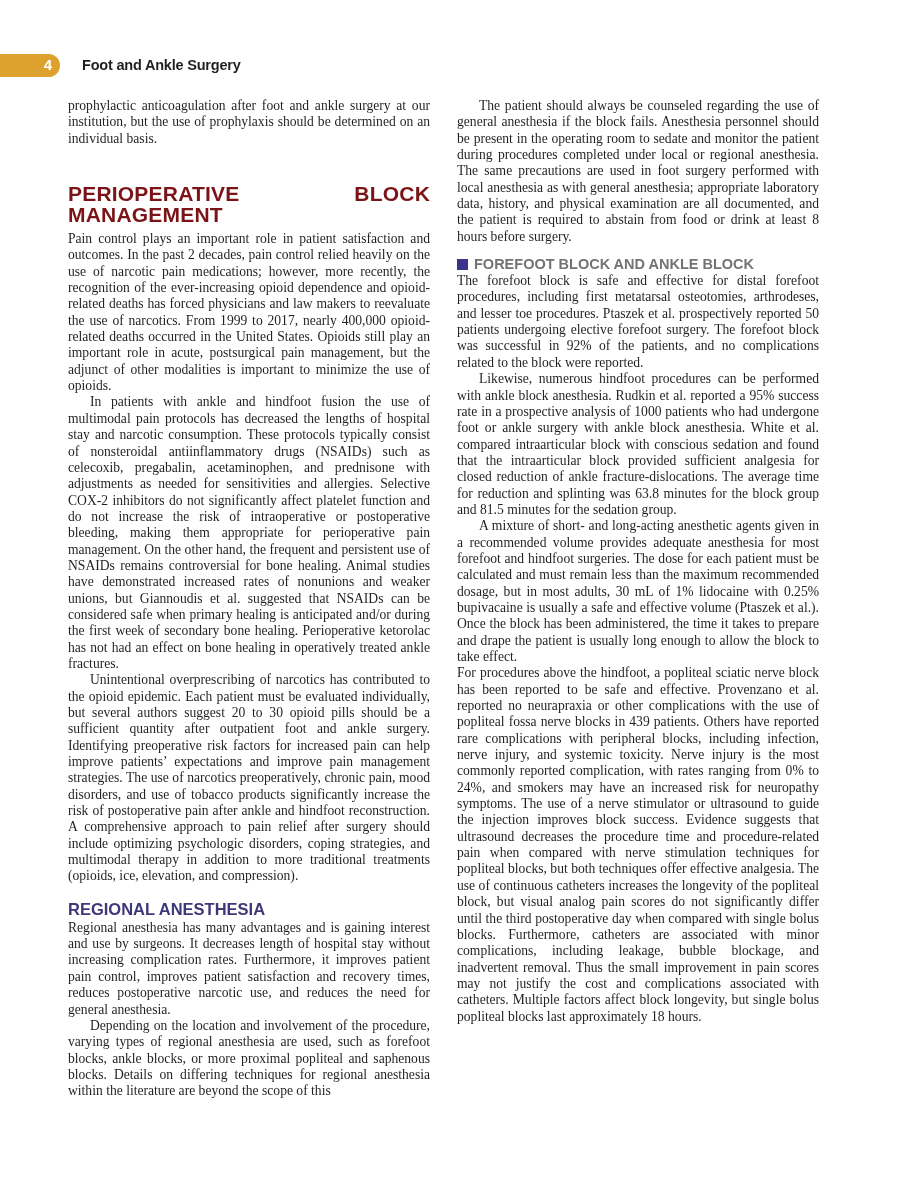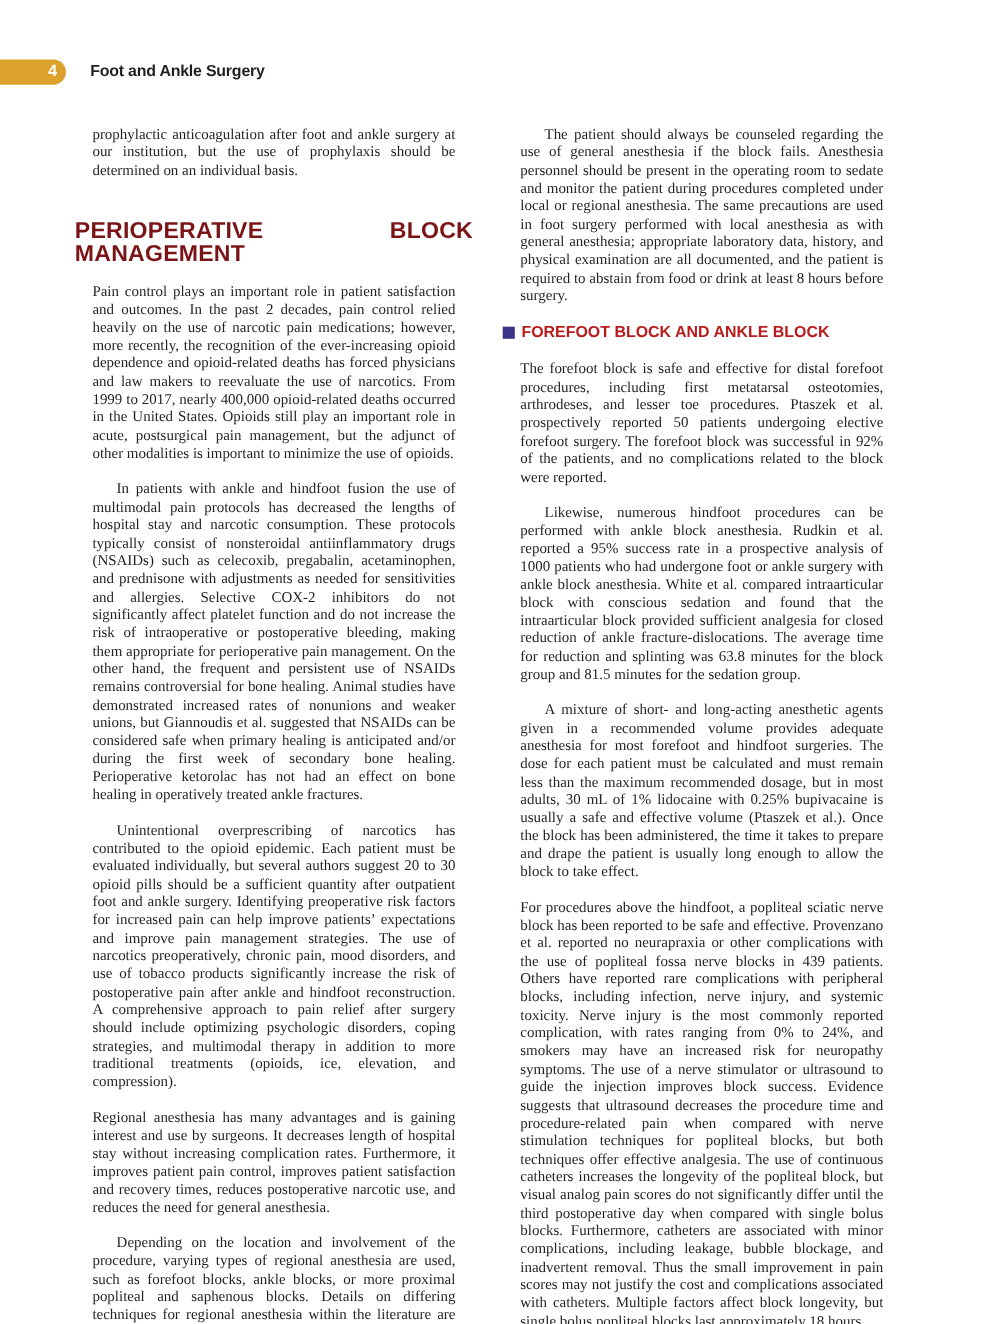--- a/index.html
+++ b/index.html
@@ -14,32 +14,32 @@
     font-weight: bold; font-size: 15px; text-align: right; padding-right: 0; box-sizing: border-box;
   }
   .tab span { position: absolute; right: 8px; top: 2px; }
   .running-title {
     position: absolute; left: 82px; top: 5px; font-family: "Liberation Sans", "DejaVu Sans", sans-serif;
     font-weight: bold; font-size: 14.5px; color: #231f20; letter-spacing: -0.2px; text-align: center;
   }
   .col { position: absolute; top: 98px; width: 362px; font-size: 13.6px; line-height: 16.35px; text-align: justify; hyphens: manual; }
   .col-left { left: 68px; }
   .col-right { left: 457px; }
-  p { margin: 16px; }
+  p { margin: 0; }
   p.indent { text-indent: 22px; }
   .h1 {
     font-family: "Liberation Sans", "DejaVu Sans", sans-serif; font-weight: bold; color: #7a1416;
     font-size: 21px; line-height: 21px; margin: 36px 0 6px 0; letter-spacing: 0.2px;
   }
   .h2 {
     font-family: "Liberation Sans", "DejaVu Sans", sans-serif; font-weight: bold; color: #3f3878;
     font-size: 16.5px; line-height: 18px; margin: 15px 0 2px 0;
   }
   .h3 {
-    font-family: "Liberation Sans", "DejaVu Sans", sans-serif; font-weight: bold; color: #b91c1c;
+    font-family: "Liberation Sans", "DejaVu Sans", sans-serif; font-weight: bold; color: #737373;
     font-size: 14.5px; line-height: 18px; margin: 10px 0 0 0; display: flex; align-items: center;
   }
   .h3 .sq { display: inline-block; width: 11px; height: 11px; background: #3b3289; margin-right: 6px; flex: none; }
 </style>
 </head>
 <body>
 
 <div class="page-header">
   <div class="tab">
     <span>4</span>
@@ -48,20 +48,21 @@
 </div>
 
 <div class="col col-left">
   <p>prophylactic anticoagulation after foot and ankle surgery at our institution, but the use of prophylaxis should be determined on an individual basis.</p>
 
   <div class="h1">PERIOPERATIVE BLOCK MANAGEMENT</div>
   <p>Pain control plays an important role in patient satisfaction and outcomes. In the past 2 decades, pain control relied heavily on the use of narcotic pain medications; however, more recently, the recognition of the ever-increasing opioid dependence and opioid-related deaths has forced physicians and law makers to reevaluate the use of narcotics. From 1999 to 2017, nearly 400,000 opioid-related deaths occurred in the United States. Opioids still play an important role in acute, postsurgical pain management, but the adjunct of other modalities is important to minimize the use of opioids.</p>
   <p class="indent">In patients with ankle and hindfoot fusion the use of multimodal pain protocols has decreased the lengths of hospital stay and narcotic consumption. These protocols typically consist of nonsteroidal antiinflammatory drugs (NSAIDs) such as celecoxib, pregabalin, acetaminophen, and prednisone with adjustments as needed for sensitivities and allergies. Selective COX-2 inhibitors do not significantly affect platelet function and do not increase the risk of intraoperative or postoperative bleeding, making them appropriate for perioperative pain management. On the other hand, the frequent and persistent use of NSAIDs remains controversial for bone healing. Animal studies have demonstrated increased rates of nonunions and weaker unions, but Giannoudis et al. suggested that NSAIDs can be considered safe when primary healing is anticipated and/or during the first week of secondary bone healing. Perioperative ketorolac has not had an effect on bone healing in operatively treated ankle fractures.</p>
   <p class="indent">Unintentional overprescribing of narcotics has contributed to the opioid epidemic. Each patient must be evaluated individually, but several authors suggest 20 to 30 opioid pills should be a sufficient quantity after outpatient foot and ankle surgery. Identifying preoperative risk factors for increased pain can help improve patients’ expectations and improve pain management strategies. The use of narcotics preoperatively, chronic pain, mood disorders, and use of tobacco products significantly increase the risk of postoperative pain after ankle and hindfoot reconstruction. A comprehensive approach to pain relief after surgery should include optimizing psychologic disorders, coping strategies, and multimodal therapy in addition to more traditional treatments (opioids, ice, elevation, and compression).</p>
 
+  <div class="h2">REGIONAL ANESTHESIA</div>
   <p>Regional anesthesia has many advantages and is gaining interest and use by surgeons. It decreases length of hospital stay without increasing complication rates. Furthermore, it improves patient pain control, improves patient satisfaction and recovery times, reduces postoperative narcotic use, and reduces the need for general anesthesia.</p>
   <p class="indent">Depending on the location and involvement of the procedure, varying types of regional anesthesia are used, such as forefoot blocks, ankle blocks, or more proximal popliteal and saphenous blocks. Details on differing techniques for regional anesthesia within the literature are beyond the scope of this</p>
 </div>
 
 <div class="col col-right">
   <p class="indent">The patient should always be counseled regarding the use of general anesthesia if the block fails. Anesthesia personnel should be present in the operating room to sedate and monitor the patient during procedures completed under local or regional anesthesia. The same precautions are used in foot surgery performed with local anesthesia as with general anesthesia; appropriate laboratory data, history, and physical examination are all documented, and the patient is required to abstain from food or drink at least 8 hours before surgery.</p>
 
   <div class="h3">
     <span class="sq"></span>
     <span>FOREFOOT BLOCK AND ANKLE BLOCK</span>

